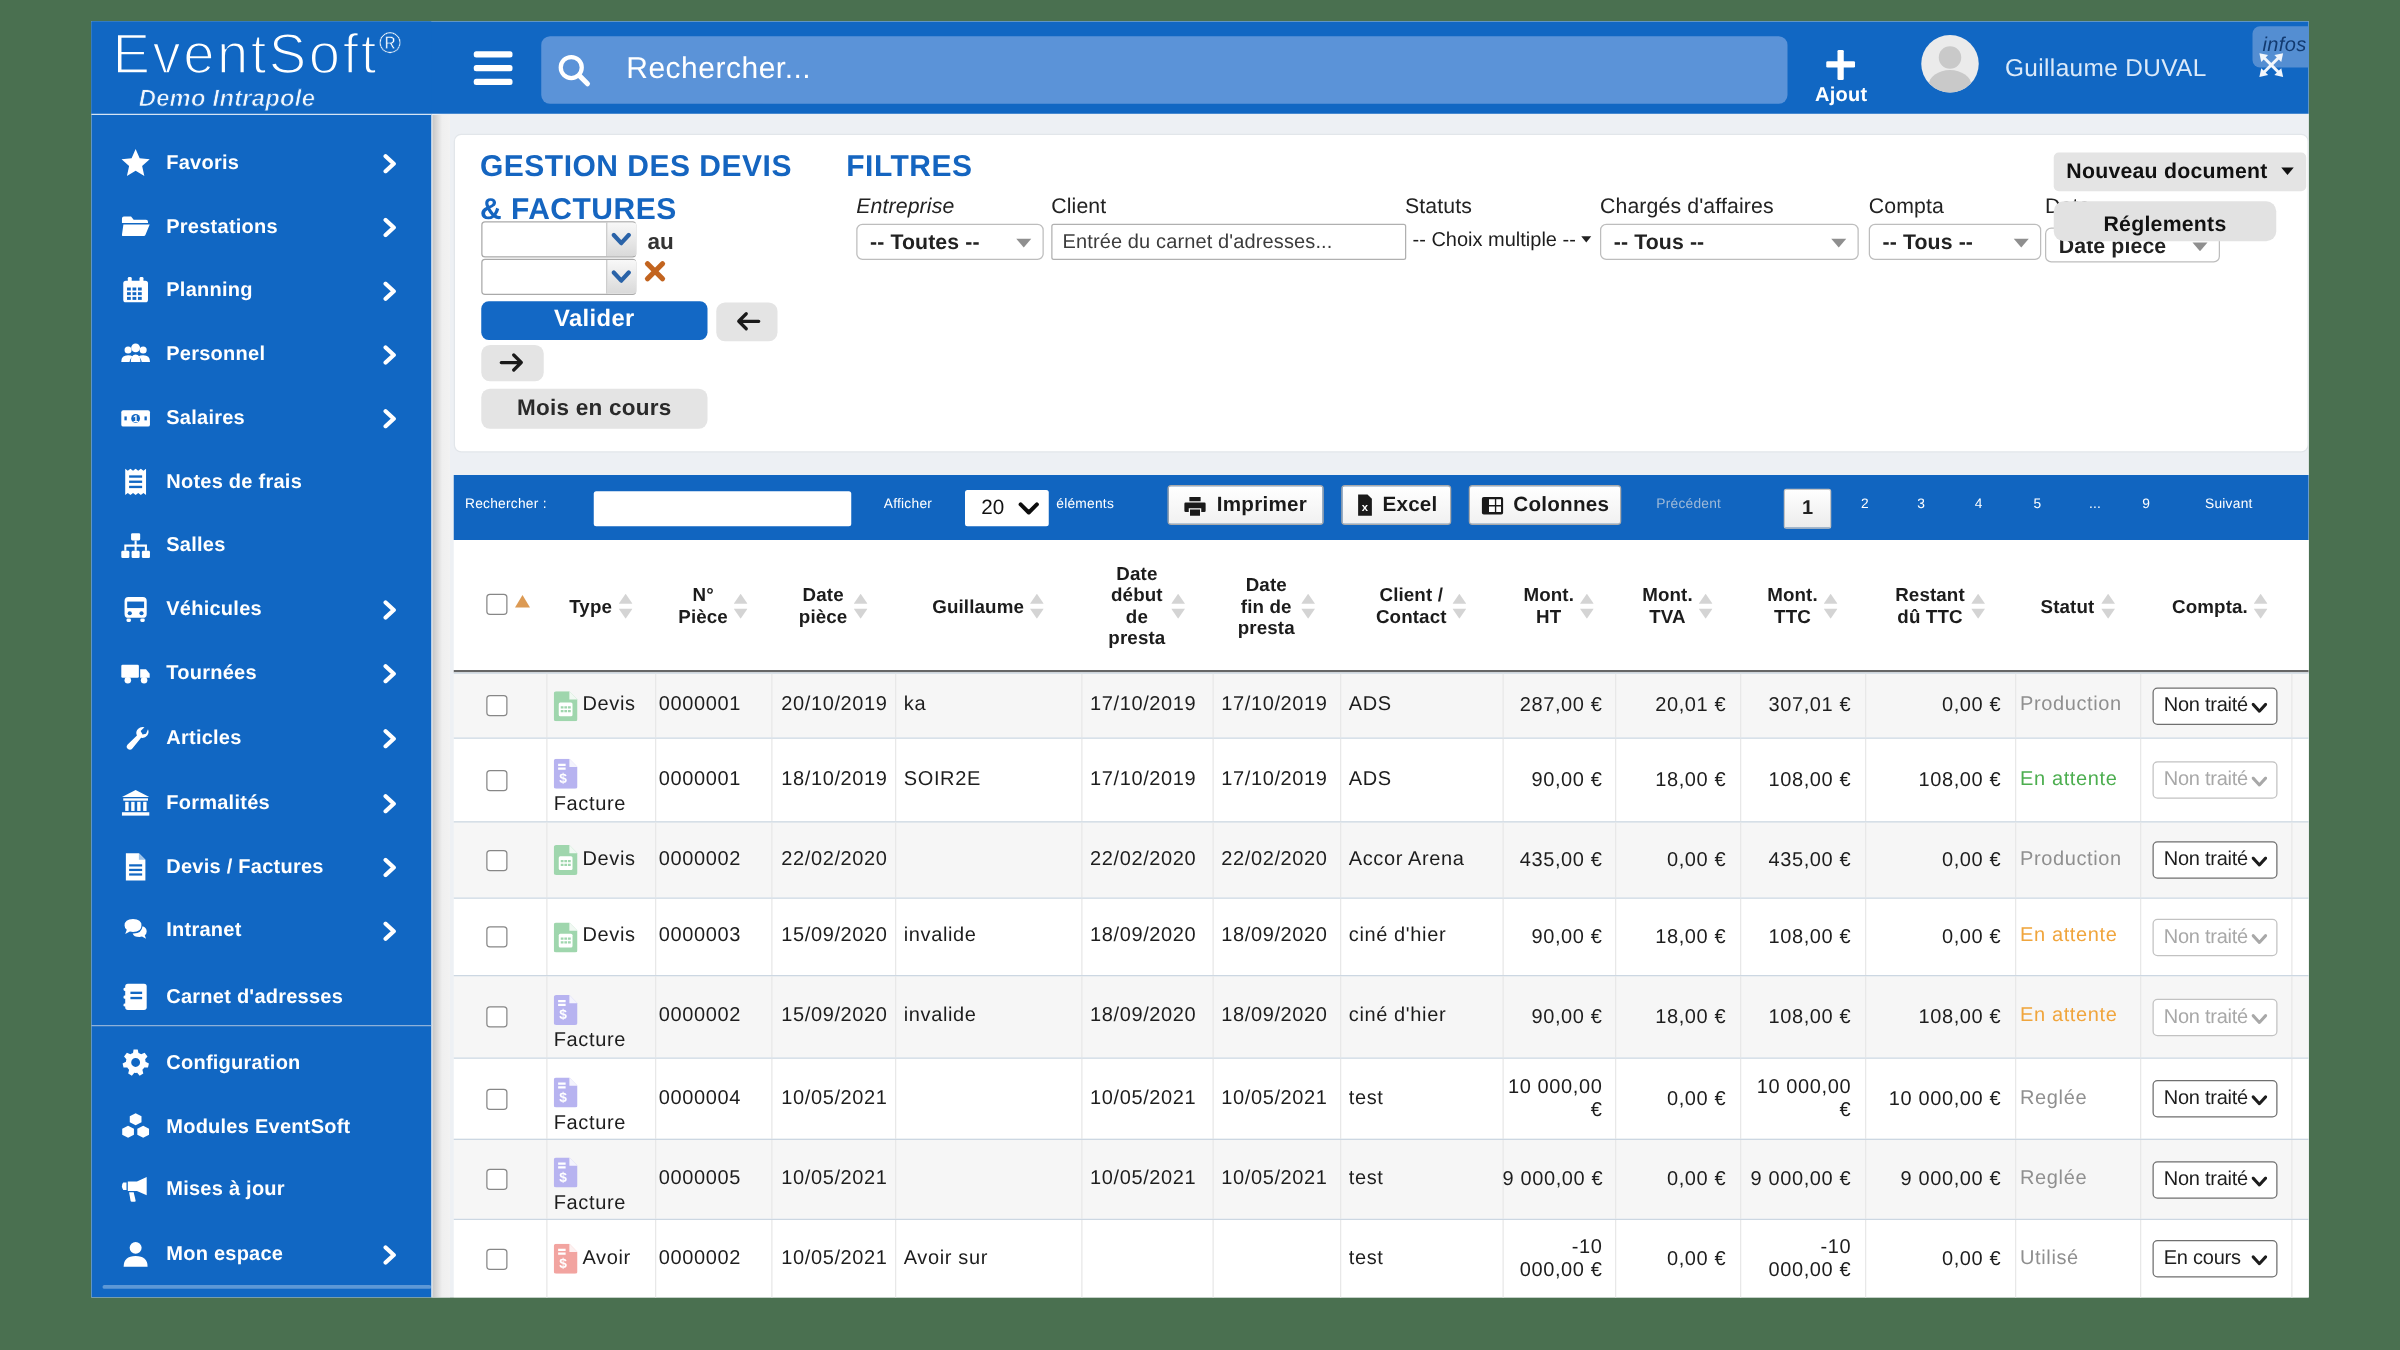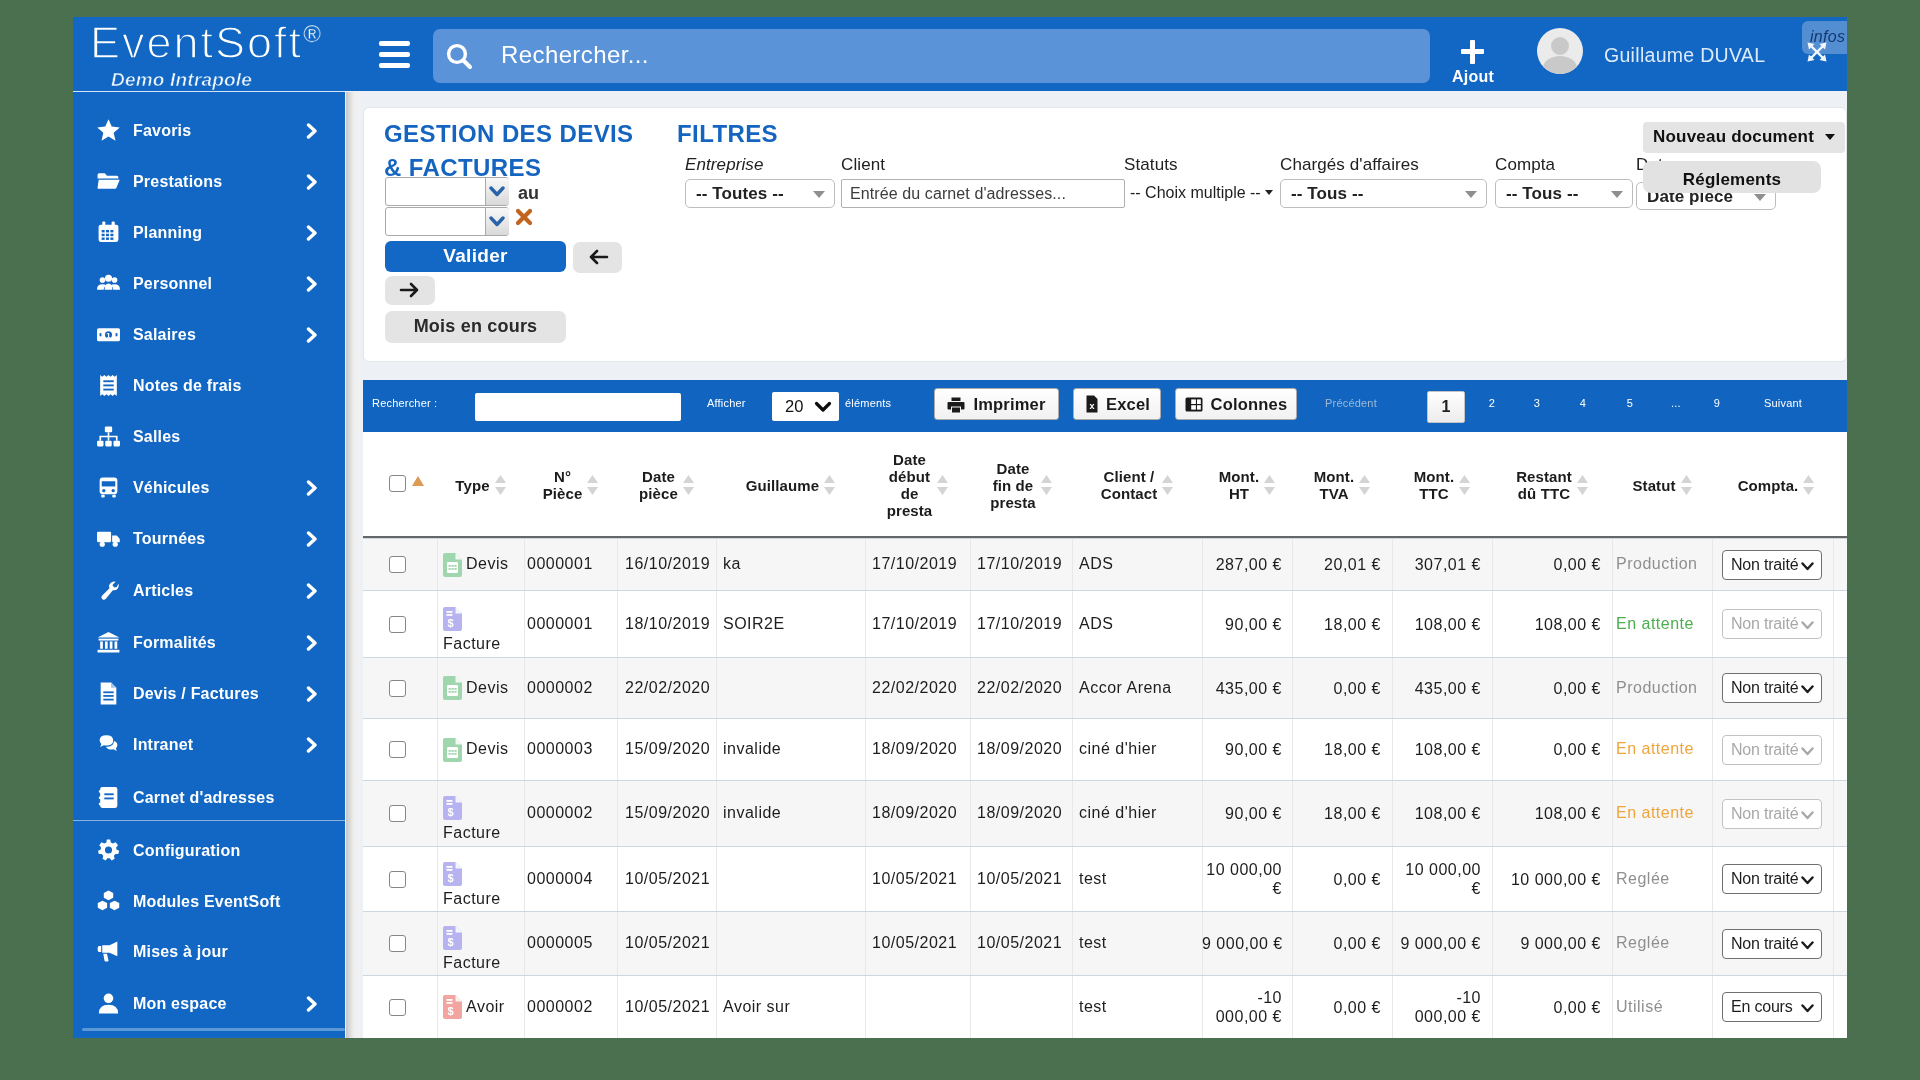--- a/index.html
+++ b/index.html
@@ -510,21 +510,21 @@
             <rect x="5.6" y="12" width="2.2" height="1.8"></rect>
             <rect x="8.5" y="12" width="2.2" height="1.8"></rect>
             <rect x="11.4" y="12" width="2.2" height="1.8"></rect>
             <rect x="5.6" y="15" width="2.2" height="1.8"></rect>
             <rect x="8.5" y="15" width="2.2" height="1.8"></rect>
             <rect x="11.4" y="15" width="2.2" height="1.8"></rect>
           </g>
         </svg></div>
       <div class="cell" style="left:103px; top:16px;">Devis</div>
       <div class="cell" style="left:164px; top:16px; ">0000001</div>
-      <div class="cell" style="left:262px; top:16px; ">16/10/2019</div>
+      <div class="cell" style="left:262px; top:16px; ">20/10/2019</div>
       <div class="cell" style="left:360px; top:16px; ">ka</div>
       <div class="cell" style="left:509px; top:16px; ">17/10/2019</div>
       <div class="cell" style="left:614px; top:16px; ">17/10/2019</div>
       <div class="cell" style="left:716px; top:16px; ">ADS</div>
       <div class="cell" style="left:839px; top:16px; width:80px; text-align:right; line-height:19px;">287,00 €</div>
       <div class="cell" style="left:929px; top:16px; width:89px; text-align:right; line-height:19px;">20,01 €</div>
       <div class="cell" style="left:1029px; top:16px; width:89px; text-align:right; line-height:19px;">307,01 €</div>
       <div class="cell" style="left:1129px; top:16px; width:109px; text-align:right; line-height:19px;">0,00 €</div>
       <div class="cell" style="left:1253px; top:16px; color:#8f8f8f;">Production</div>
       <div class="abs" style="left:1359px; top:11px; width:100px; height:30px; background:#fff; border:1px solid #6f6f6f; border-radius:4px;">

